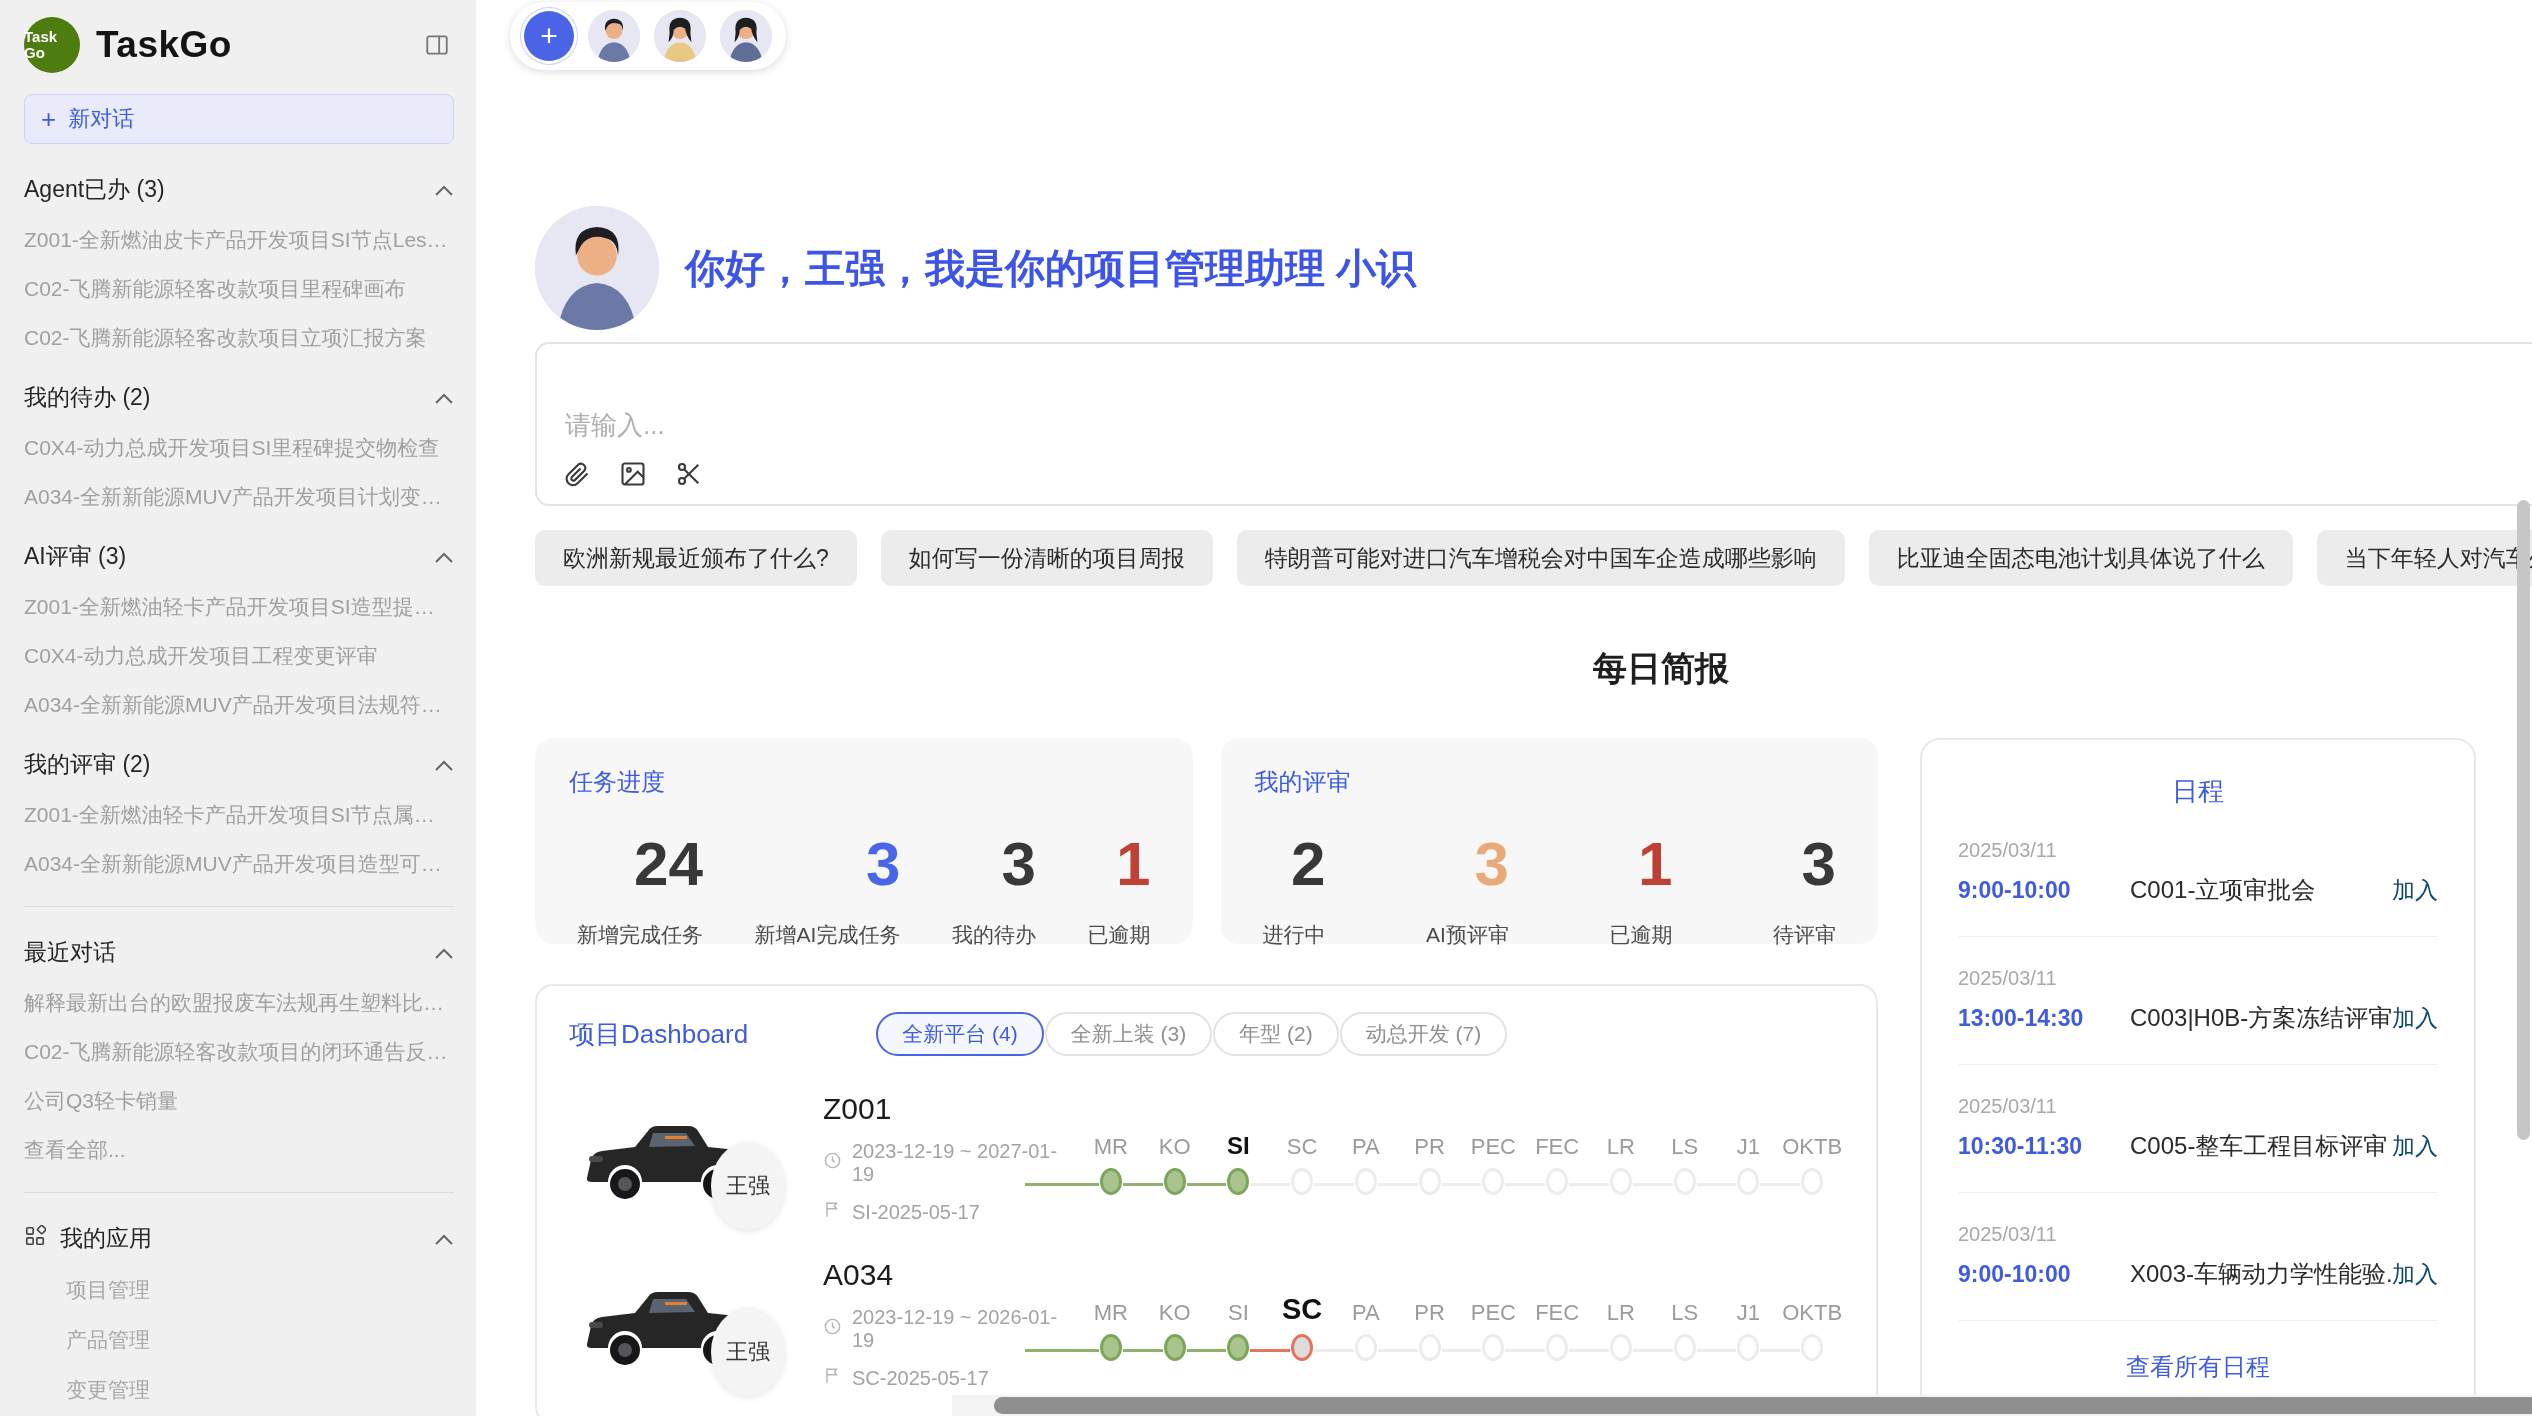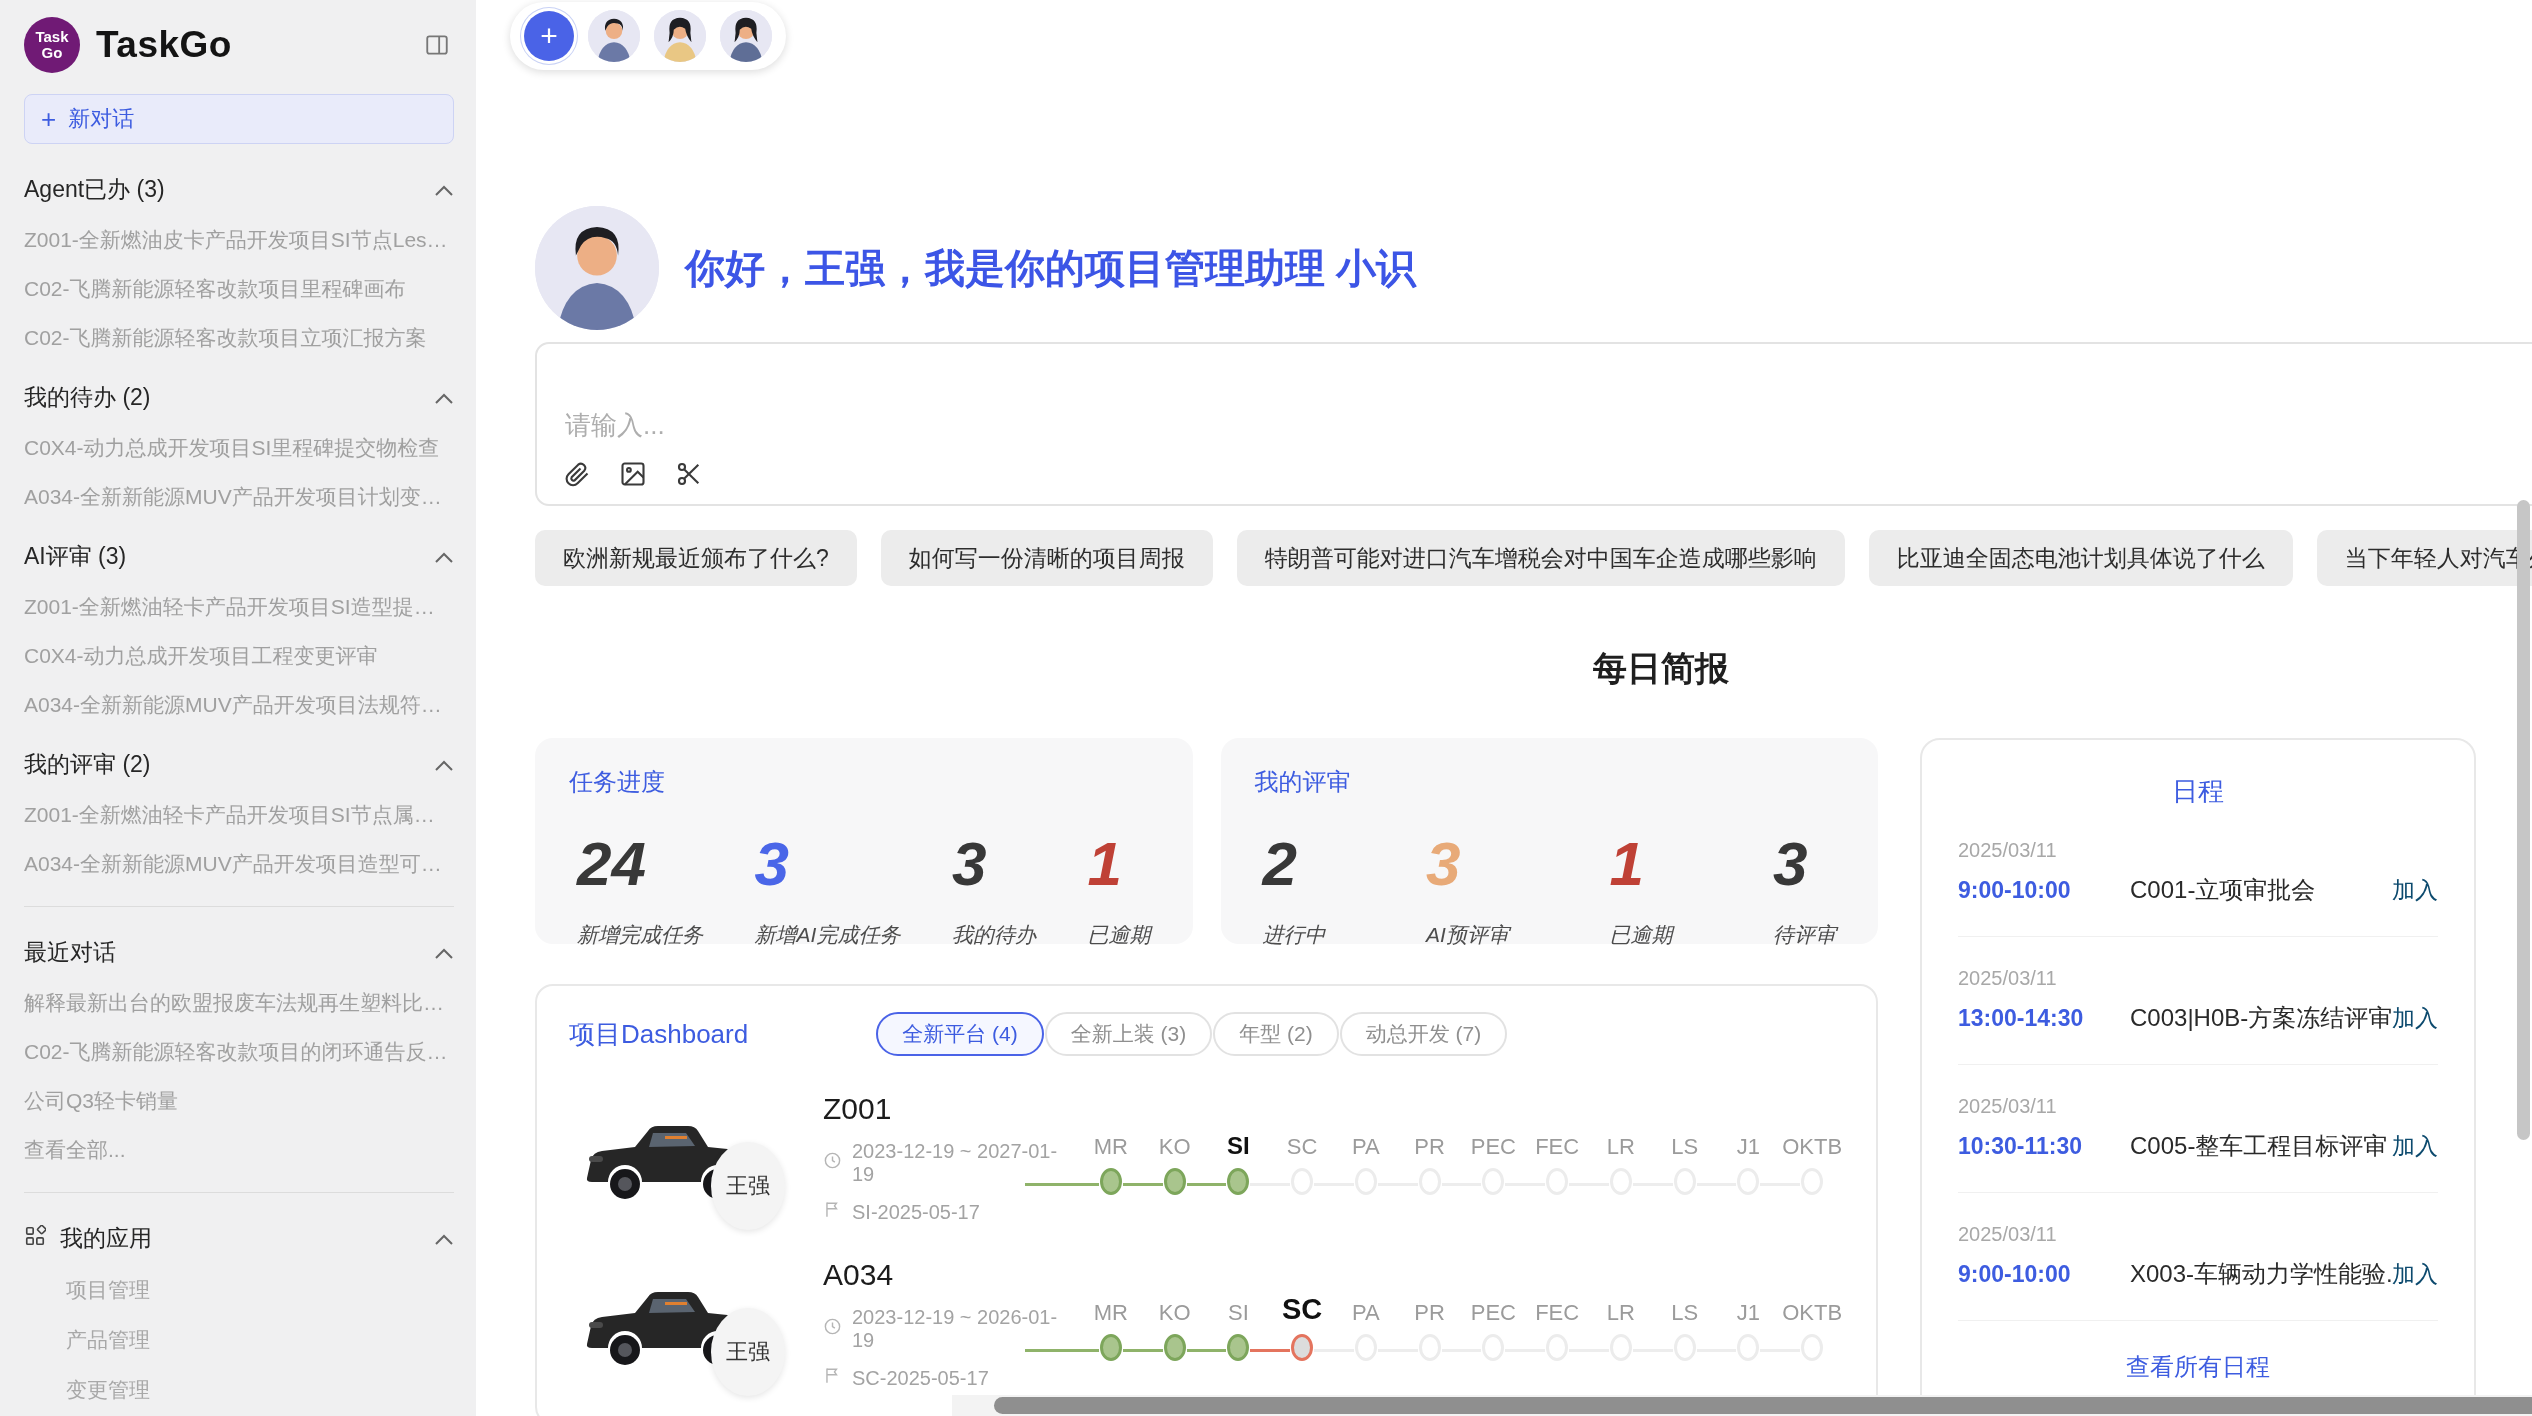--- a/index.html
+++ b/index.html
@@ -2,21 +2,21 @@
 <html><head>
 <meta charset="utf-8">
 <style>
   * { margin:0; padding:0; box-sizing:border-box; }
   html,body { width:2532px; height:1416px; background:#fff; font-family:"Liberation Sans","DejaVu Sans",sans-serif; }
   .screen { position:relative; width:2532px; height:1416px; overflow:hidden; display:flex; background:#fff; }
 
   
   .sidebar { width:476px; height:100%; background:#f0f0f1; padding:14px 22px 0 24px; flex:none; overflow:hidden; }
   .sb-header { display:flex; align-items:center; position:relative; height:62px; }
-  .logo-circle { width:56px; height:56px; border-radius:50%; background:#701a75; color:#fff; display:flex; flex-direction:column; align-items:center; justify-content:center; font-size:15px; line-height:16px; font-weight:600; flex:none; }
+  .logo-circle { width:56px; height:56px; border-radius:50%; background:#4d7c0f; color:#fff; display:flex; flex-direction:column; justify-content:center; font-size:15px; line-height:16px; font-weight:600; flex:none; }
   .app-title { margin-left:16px; font-size:37px; font-weight:700; color:#141414; letter-spacing:0.5px; }
   .sb-toggle { position:absolute; right:4px; top:18px; color:#777; cursor:pointer; }
   .new-chat { margin-top:18px; width:100%; height:50px; border-radius:8px; background:#e9ebfa; border:1px solid #cdd3f4; color:#3d5ce0; font-size:22px; display:flex; align-items:center; padding-left:16px; gap:12px; cursor:pointer; }
   .new-chat .plus { font-size:26px; line-height:1; font-weight:400; }
   .sb-section-header { margin-top:30px; display:flex; align-items:center; justify-content:space-between; font-size:23px; color:#262626; cursor:pointer; }
   .sb-item { margin-top:21px; font-size:21px; color:#a0a0a0; white-space:nowrap; overflow:hidden; text-overflow:ellipsis; cursor:pointer; }
   .sb-divider { border-top:1px solid #dcdcdc; margin:28px 0 0 0; }
   .chev { flex:none; }
   .sb-app-item { margin-top:22px; margin-left:42px; font-size:21px; color:#a8a8a8; cursor:pointer; }
   .hdr-icon { margin-right:14px; color:#444; }
@@ -47,21 +47,21 @@
   .brief-title { font-size:34px; font-weight:700; color:#1f1f1f; }
 
   .columns { margin-top:46px; display:flex; gap:42px; align-items:flex-start; }
   .col-left { width:1343px; flex:none; }
   .col-right { width:556px; flex:none; }
 
   .stats-row { display:flex; gap:28px; }
   .stat-card { flex:1; background:#f7f7f8; border-radius:18px; padding:28px 34px; height:206px; }
   .stat-card-title { font-size:24px; color:#3d5ce0; }
   .stat-items { display:flex; justify-content:space-between; margin-top:30px; padding:0 8px; }
-  .stat { text-align:left;font-style:italic; }
+  .stat { text-align:right; }
   .stat-value { font-size:62px; font-weight:600; }
   .tone-dark { color:#383838; } .tone-blue { color:#4a66e8; } .tone-red { color:#bf4136; } .tone-orange { color:#e8aa78; }
   .stat-label { margin-top:22px; font-size:21px; color:#4c4c4c; }
 
   .dash-card { margin-top:40px; border:2px solid #e8e8e8; border-radius:18px; padding:26px 32px; height:441px; overflow:hidden; }
   .dash-header { display:flex; align-items:center; }
   .dash-title { font-size:26px; color:#3d5ce0; font-weight:500; }
   .dash-filters { display:flex; gap:1px; margin-left:128px; }
   .filter-chip { height:44px; border-radius:22px; padding:0 24px; display:flex; align-items:center; font-size:21px; border:2px solid #e2e2e2; color:#8f8f8f; background:#fff; cursor:pointer; white-space:nowrap; }
   .filter-chip.active { border-color:#4a63e7; color:#3d5ce0; background:#f5f7ff; }

